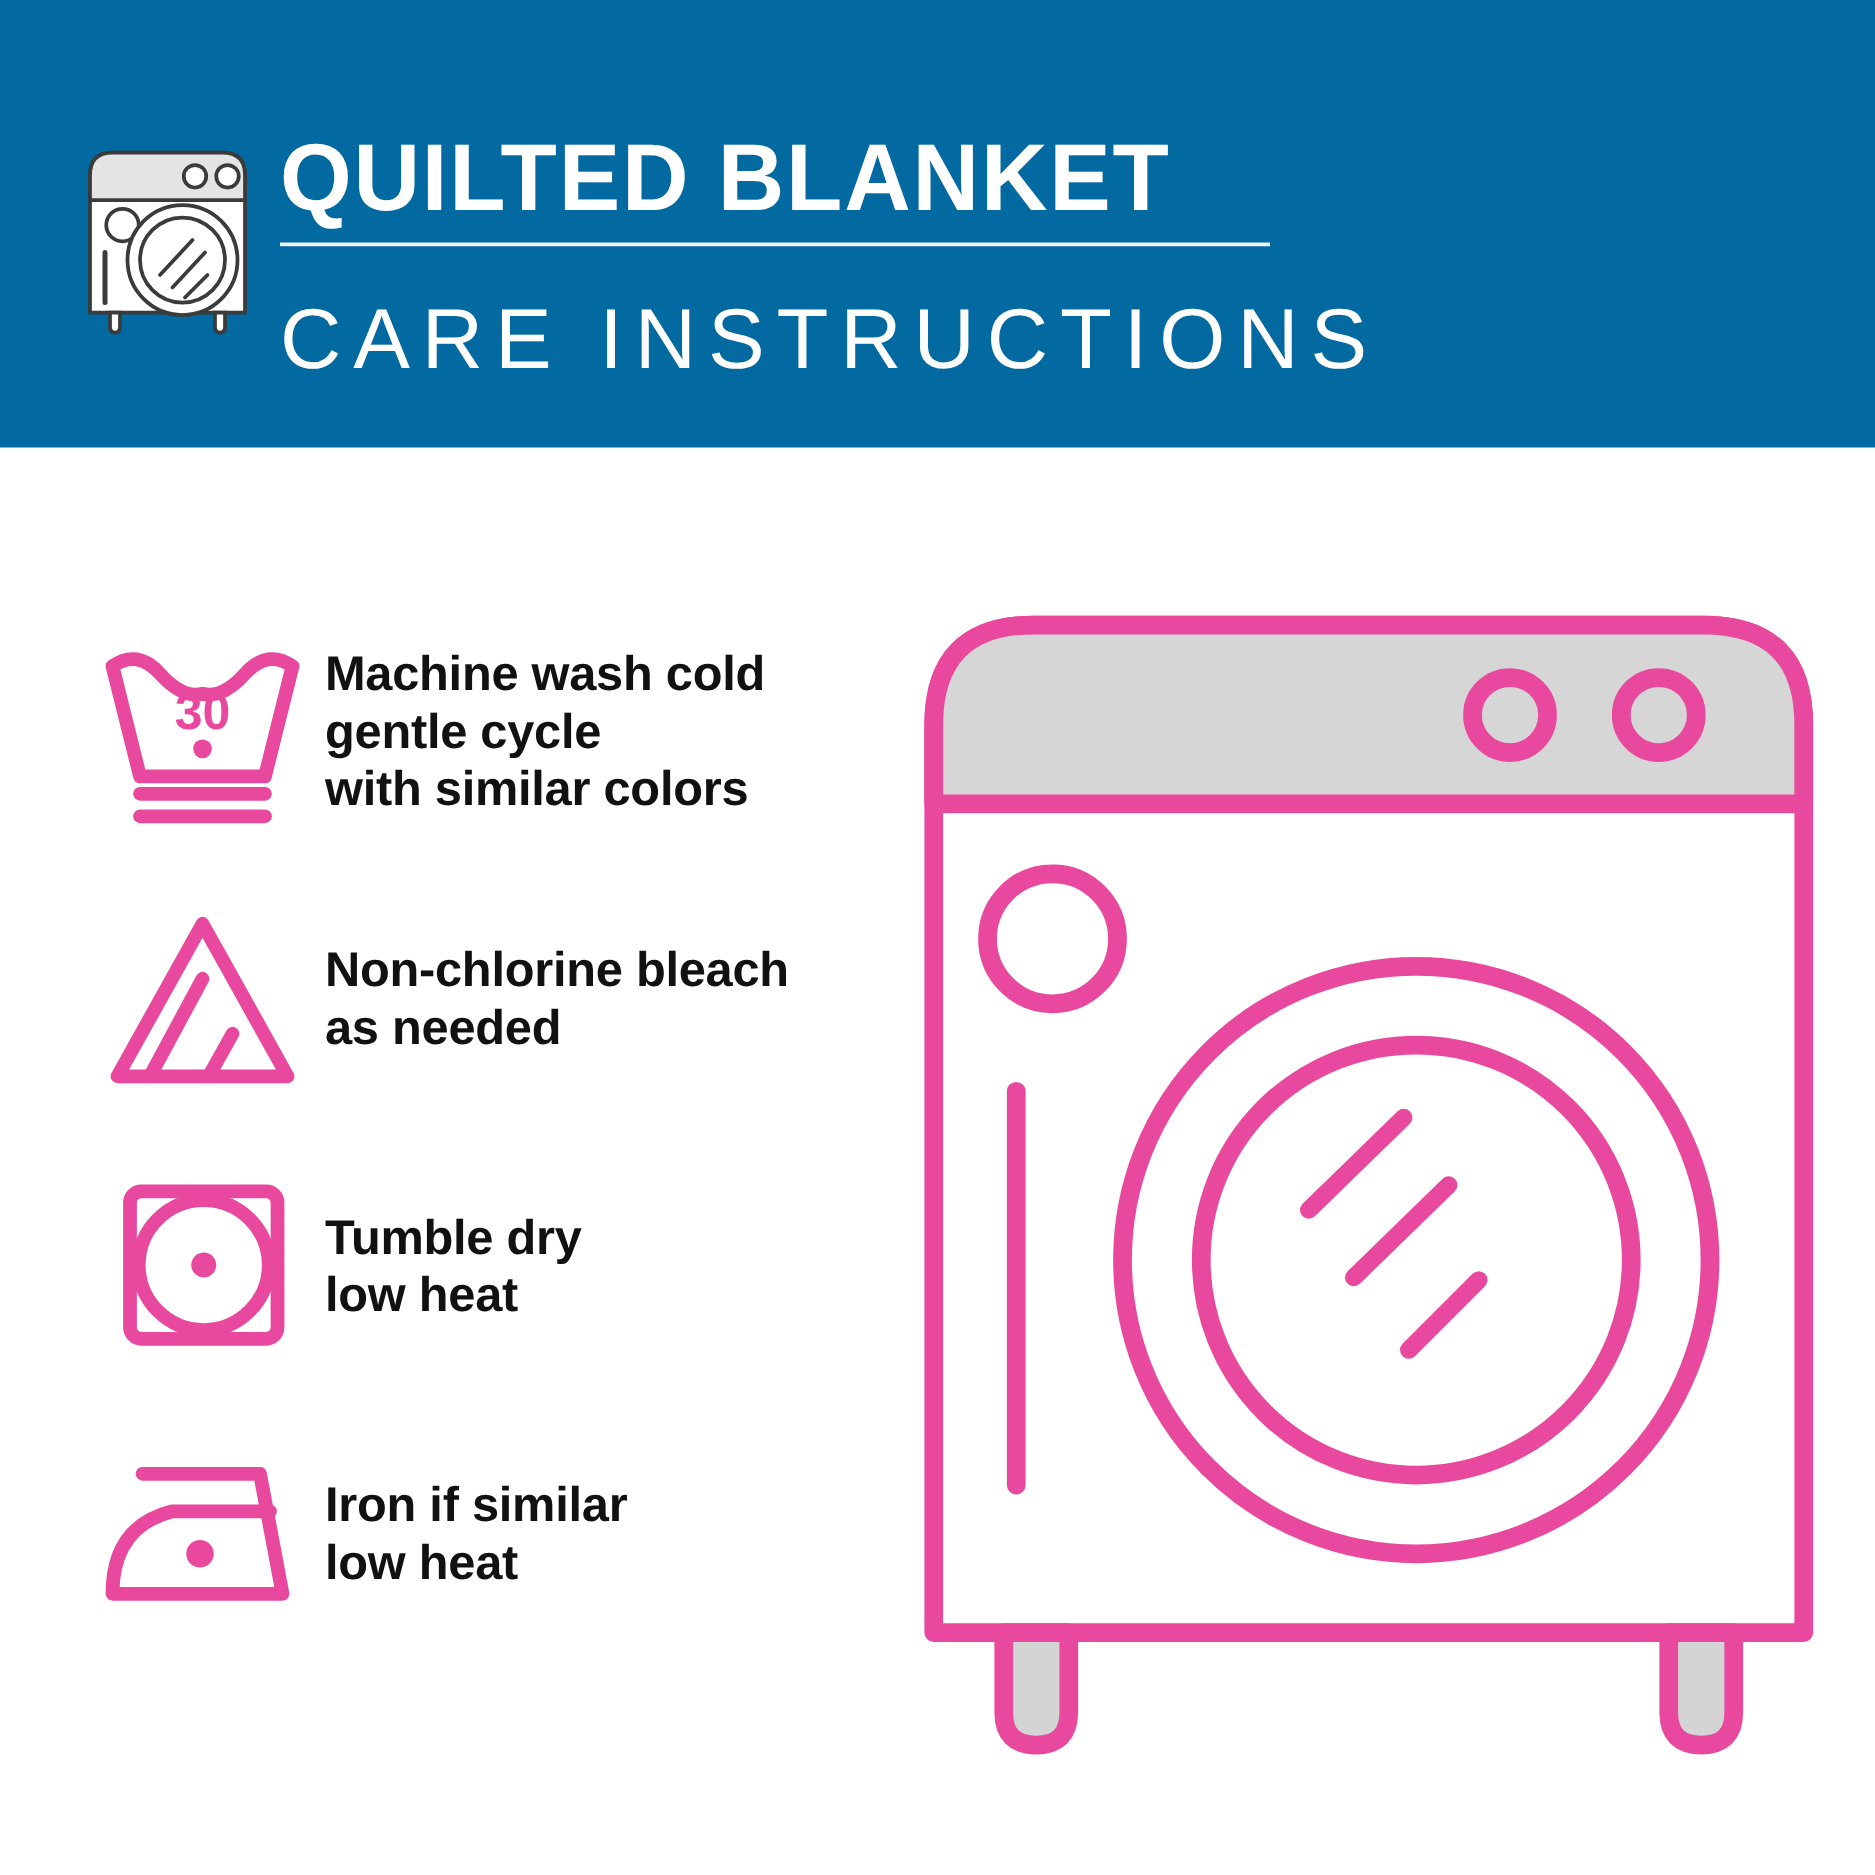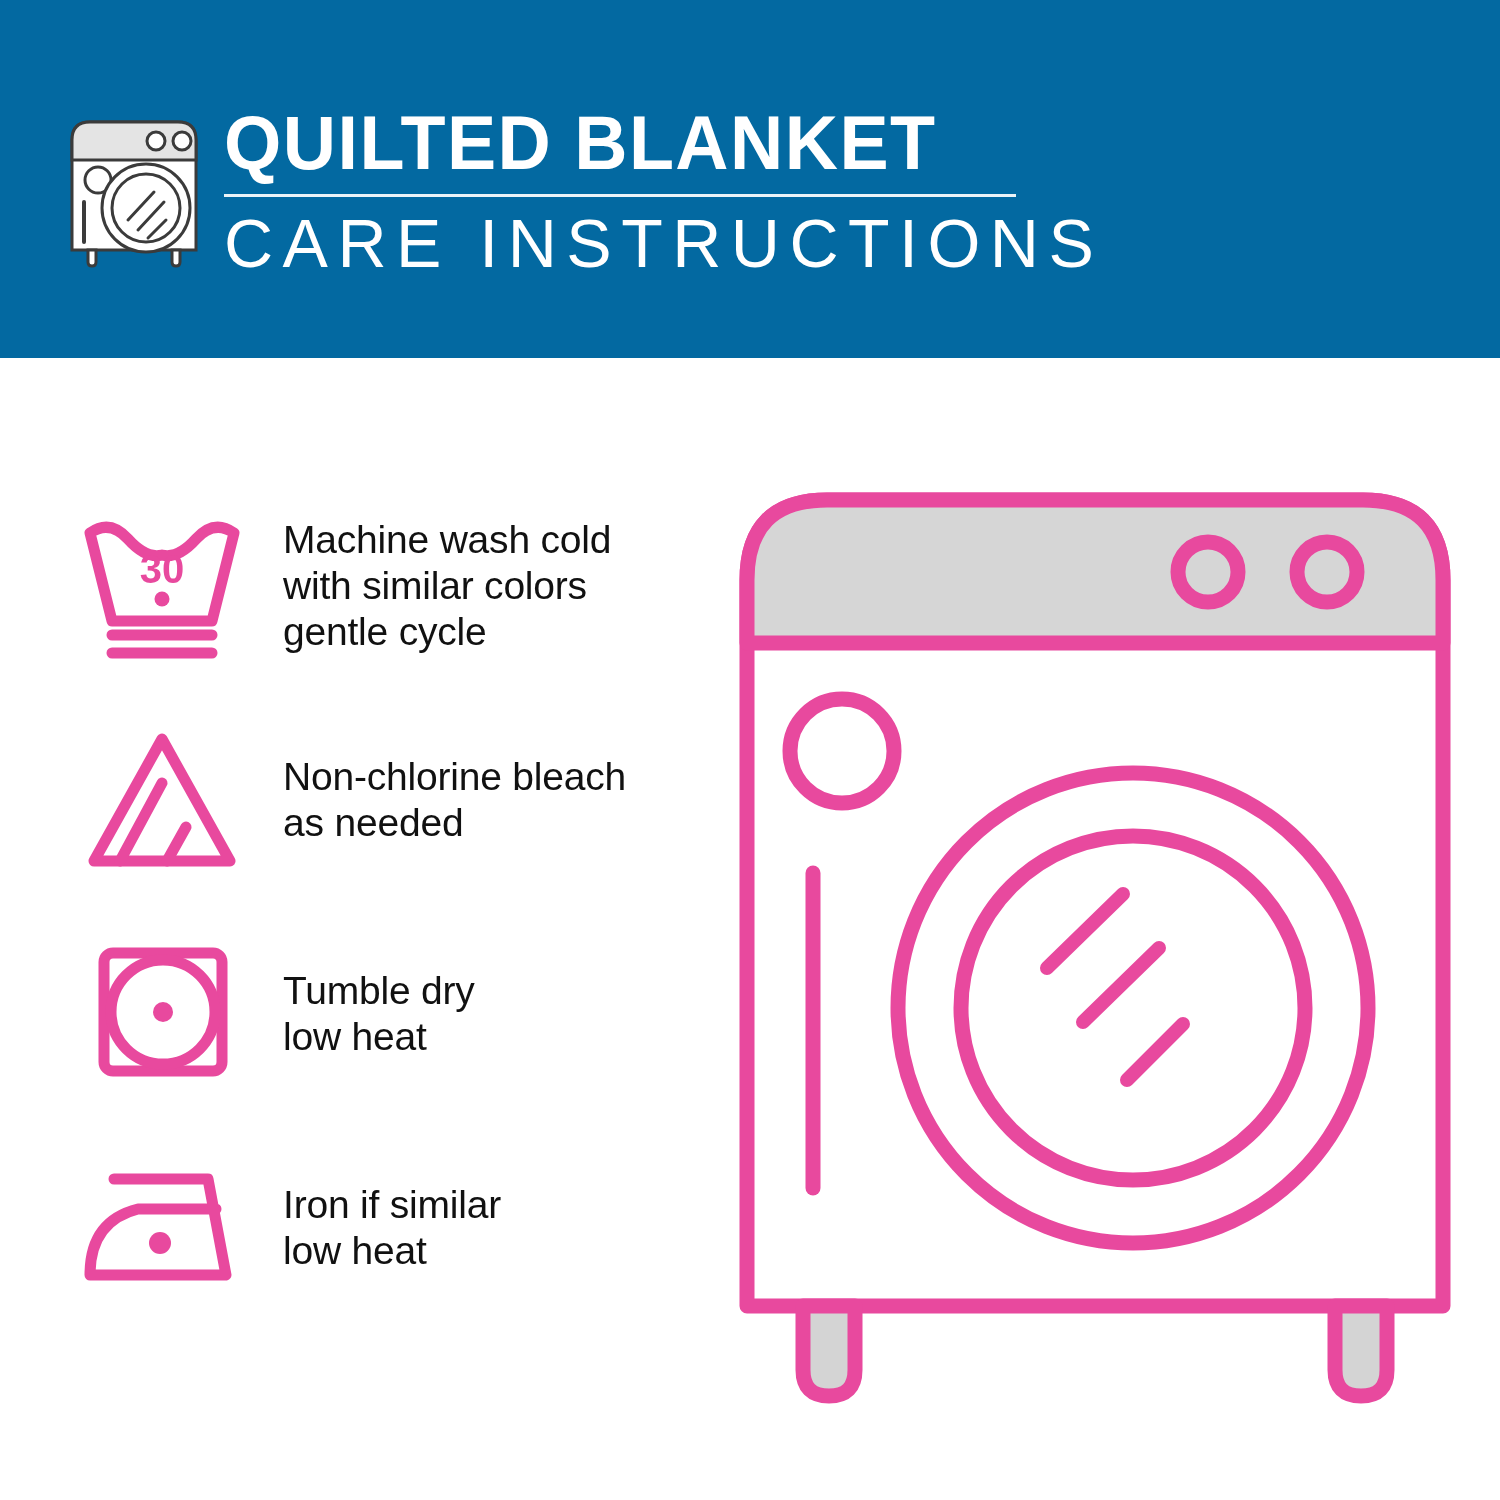--- a/index.html
+++ b/index.html
@@ -69,20 +69,21 @@
     opacity: 0.92;
   }
   .title-sub {
     color: #ffffff;
     font-family: "Liberation Sans Narrow", "Liberation Sans", sans-serif;
     font-size: 68px;
     font-weight: normal;
     line-height: 72px;
     letter-spacing: 9.5px;
     white-space: nowrap;
+    margin-top: 28px;
   }
 
   
   .body-area {
     position: absolute;
     left: 0;
     top: 358px;
     width: 1500px;
     height: 1142px;
   }
@@ -105,25 +106,25 @@
   }
   .care-symbol {
     flex: 0 0 auto;
     width: 178px;
     height: 160px;
     display: flex;
     align-items: center;
     justify-content: flex-end;
   }
   .care-text {
-    margin-left: 35px;
+    margin-left: 12px;
     color: #111111;
     font-size: 39px;
     line-height: 46px;
-    font-weight: normal;
+    font-weight: bold;
     letter-spacing: -0.2px;
   }
   .care-text div {
     white-space: nowrap;
   }
 
   
   .machine-illustration {
     position: absolute;
     left: 735px;
@@ -178,22 +179,22 @@
               <path d="M14 22 Q34 8 52 28 Q70 48 86 44 Q102 48 120 28 Q138 8 158 22 L136 110 L36 110 Z"></path>
               <line x1="36" y1="124" x2="136" y2="124"></line>
               <line x1="36" y1="142" x2="136" y2="142"></line>
             </g>
             <text x="86" y="72" font-family="'Liberation Sans',sans-serif" font-size="40" font-weight="bold" fill="#e8499e" text-anchor="middle">30</text>
             <circle cx="86" cy="88" r="7.5" fill="#e8499e"></circle>
           </svg>
         </div>
         <div class="care-text">
           <div>Machine wash cold</div>
+          <div>gentle cycle</div>
           <div>with similar colors</div>
-          <div>gentle cycle</div>
         </div>
       </div>
 
       <div class="care-row">
         <div class="care-symbol">
           <svg width="172" height="150" viewBox="0 0 172 150">
             <g fill="none" stroke="#e8499e" stroke-width="11" stroke-linecap="round" stroke-linejoin="round">
               <path d="M86 14 L154 136 L18 136 Z"></path>
               <line x1="86" y1="58" x2="44" y2="136"></line>
               <line x1="110" y1="102" x2="91" y2="136"></line>

